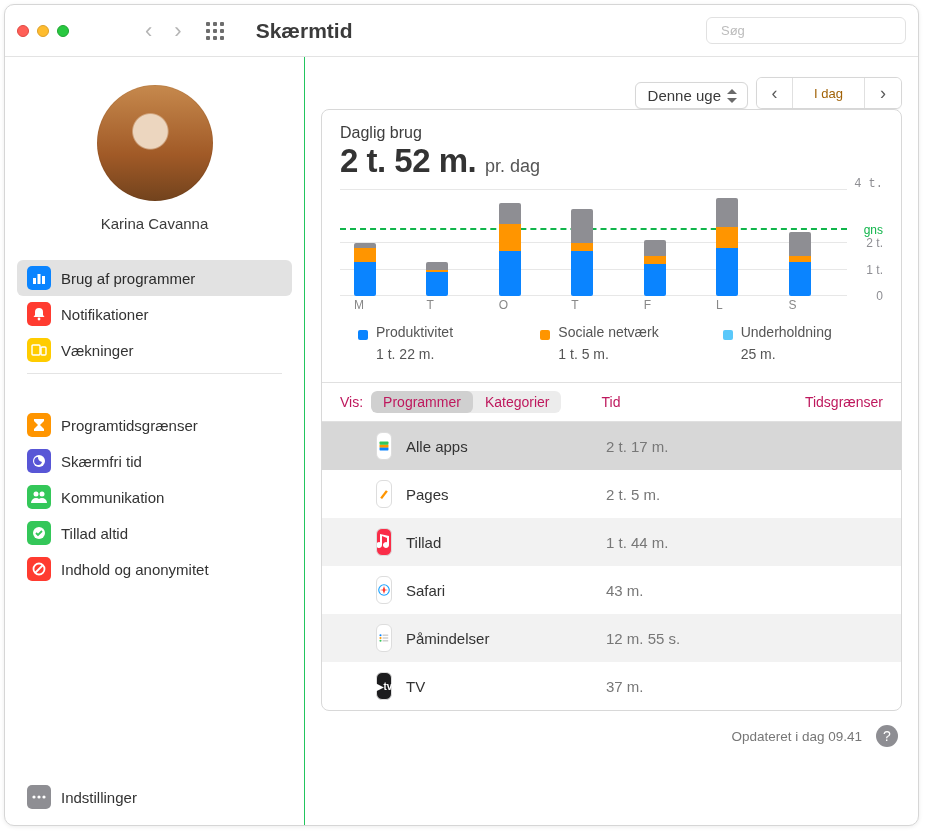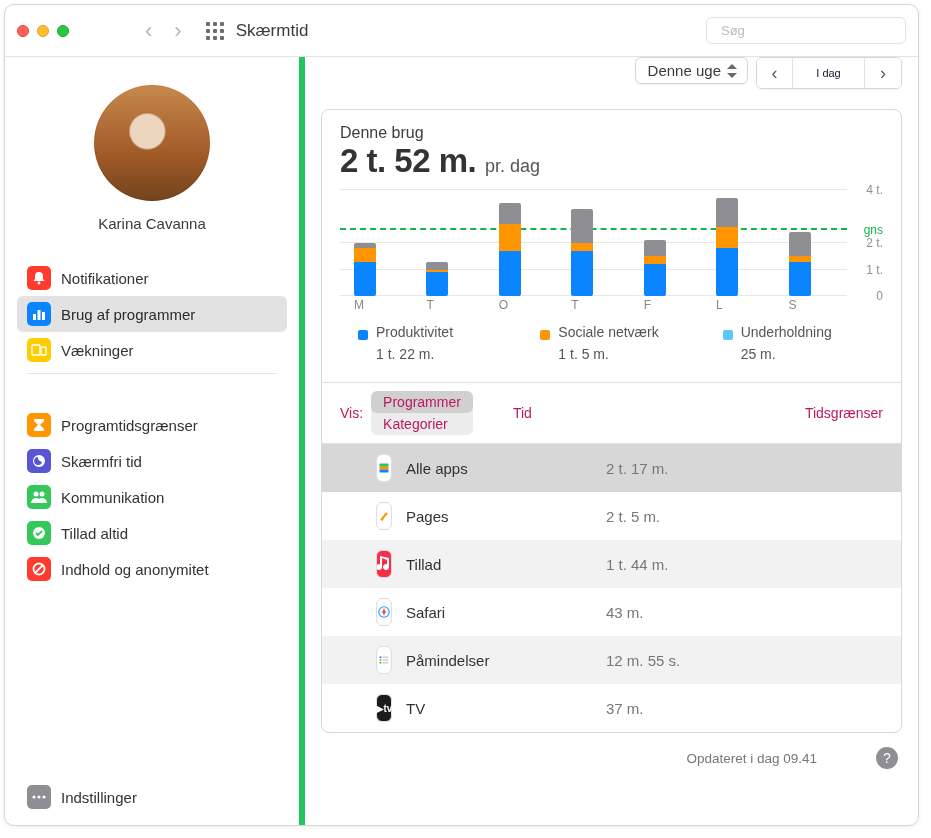--- a/index.html
+++ b/index.html
@@ -8,47 +8,47 @@
   .titlebar { height: 52px; display: flex; align-items: center; padding: 0 12px; border-bottom: 1px solid #e3e3e3; }
   .traffic { display: flex; gap: 8px; margin-right: 18px; }
   .dot { width: 12px; height: 12px; border-radius: 50%; }
   .dot.red { background: #ff5f57; border: 0.5px solid #e04842; }
   .dot.yellow { background: #febc2e; border: 0.5px solid #dea028; }
   .dot.green { background: #28c840; border: 0.5px solid #20a532; }
   .navarrows { display: flex; gap: 22px; margin-left: 58px; }
   .navarrows span { color: #b5b5b5; font-size: 22px; line-height: 1; }
   .grid-icon { width: 18px; height: 18px; margin-left: 24px; display: grid; grid-template-columns: repeat(3,4px); grid-template-rows: repeat(3,4px); gap: 3px; }
   .grid-icon i { background: #6d6d6d; border-radius: 1px; }
-  .titlebar h1 { font-size: 17px; font-weight: 400; color: #3b3b3b; margin-left: 12px; }
+  .titlebar h1 { font-size: 21px; font-weight: 700; color: #3b3b3b; margin-left: 32px; }
   .search { margin-left: auto; display: flex; align-items: center; width: 200px; height: 27px; border: 1px solid #e1e1e1; border-radius: 6px; padding: 0 8px; color: #b5b5b5; background: #fff; }
   .search svg { width: 14px; height: 14px; margin-right: 6px; }
   .search input { border: none; outline: none; font-size: 13px; flex: 1; }
   .search input::placeholder { color: #bcbcbc; }
   .body { flex: 1; display: flex; }
-  .sidebar { width: 300px; border-right: 6px solid #22c55e; padding: 14px 0 10px 0; display: flex; flex-direction: column; }
+  .sidebar { width: 300px; border-right: 1px solid #22c55e; padding: 14px 0 10px 0; display: flex; flex-direction: column; }
   .avatar-wrap { display: flex; flex-direction: column; align-items: center; padding-top: 14px; }
   .avatar { width: 116px; height: 116px; border-radius: 50%; background:
     radial-gradient(circle at 46% 40%, #ecd6bf 0 18%, transparent 20%),
     linear-gradient(#c6894d 0%, #a15a27 60%, #72431d 100%);
     background-color: #8a5327; box-shadow: inset 0 0 0 1px rgba(0,0,0,0.05); }
   .username { margin-top: 14px; font-size: 15px; color: #3b3b3b; }
   .nav { margin-top: 28px; padding: 0 12px; }
   .nav-item { display: flex; align-items: center; height: 36px; padding: 0 10px; border-radius: 6px; font-size: 15px; color: #333; cursor: default; }
   .nav-item.selected { background: #e2e2e2; color: #2b2b2b; }
   .nav-item .icon { width: 24px; height: 24px; border-radius: 5px; margin-right: 10px; display: flex; align-items: center; justify-content: center; color: #fff; flex-shrink: 0; }
   .nav-divider { border: none; border-top: 1px solid #e4e4e4; margin: 5px 22px; }
   .nav-spacer { flex: 1; }
   .nav-bottom { padding: 0 12px; }
   .main { flex: 1; display: flex; flex-direction: column; }
-  .toolbar { display: flex; align-items: flex-start; justify-content: flex-end; height: 52px; padding: 0 16px; gap: 8px; }
+  .toolbar { display: flex; align-items: flex-end; justify-content: flex-end; height: 52px; padding: 0 16px; gap: 8px; }
   .range { font-size: 15px; color: #3a3a3a; padding: 4px 10px 4px 12px; border: 1px solid #d7d7d7; border-radius: 6px; box-shadow: 0 0.5px 1px rgba(0,0,0,0.05); display: flex; align-items: center; gap: 6px; background: #fff; }
   .stepper { display: flex; border: 1px solid #d7d7d7; border-radius: 6px; overflow: hidden; box-shadow: 0 0.5px 1px rgba(0,0,0,0.05); background: #fff; }
   .stepper button { width: 36px; height: 30px; border: none; background: #fff; color: #5a5a5a; border-right: 1px solid #e0e0e0; }
   .stepper button:last-child { border-right: none; }
-  .stepper button.mid { width: 72px; font-size: 11px; color: #0f172a; }
+  .stepper button.mid { width: 72px; font-size: 13px; color: #a16207; }
   .card { margin: 0 16px 8px 16px; border: 1px solid #d8d8d8; border-radius: 8px; background: #fff; }
   .card-pad { padding: 14px 18px 4px 18px; border-bottom: 1px solid #e0e0e0; }
   .card-title { font-size: 16px; color: #3d3d3d; font-weight: 400; }
   .big-time { font-size: 33px; font-weight: 700; letter-spacing: -0.5px; color: #333; }
   .big-time .per { font-size: 18px; font-weight: 400; color: #555; letter-spacing: 0; }
   .chart-wrap { display: flex; margin-top: 10px; }
   .chart { flex: 1; position: relative; height: 120px; }
   .grid-line { position: absolute; left: 0; right: 0; border-top: 1px solid #e7e7e7; }
   .avg-line { position: absolute; left: 0; right: 0; border-top: 2px dashed #11b54b; }
   .bars { position: absolute; left: 0; right: 0; bottom: 14px; top: 0; display: flex; }
@@ -60,33 +60,33 @@
   .day-labels { position: absolute; left: 0; right: 0; bottom: -2px; display: flex; }
   .day-labels span { flex: 1; font-size: 12px; color: #888; padding-left: 14px; }
   .y-axis { width: 36px; position: relative; }
   .y-axis span { position: absolute; right: 0; font-size: 12px; color: #8e8e93; }
   .legend { display: flex; gap: 40px; margin: 14px 18px 16px 18px; }
   .legend-col { flex: 1 1 0; }
   .legend-item { display: flex; align-items: flex-end; gap: 8px; font-size: 14px; color: #555; }
   .legend-item .sw { width: 10px; height: 10px; border-radius: 2px; }
   .legend-val { font-size: 14px; color: #555; margin-top: 6px; margin-left: 18px; }
   .filterbar { display: flex; align-items: center; padding: 8px 18px; border-bottom: 1px solid #e0e0e0; font-size: 14px; color: #be185d; }
-  .filter-seg { display: flex; margin-left: 8px; border-radius: 6px; overflow: hidden; background: #ececec; flex-direction: column; }
+  .filter-seg { display: flex; margin-left: 8px; border-radius: 6px; overflow: hidden; background: #ececec; }
   .filter-seg span { padding: 3px 12px; }
   .filter-seg .act { background: #d0d0d0; border-radius: 6px; }
   .filter-spacer { width: 40px; }
   .limits { margin-left: auto; }
   .app-table { }
   .app-row { display: flex; align-items: center; height: 48px; padding: 12px 18px; font-size: 15px; color: #333; }
   .app-row:nth-child(odd) { background: #f2f2f2; }
   .app-row.selected { background: #d7d7d7; }
   .app-row .app-icon { width: 16px; height: 28px; border-radius: 6px; margin-left: 36px; margin-right: 14px; display: flex; align-items: center; justify-content: center; color: #fff; font-size: 13px; flex-shrink:0; }
   .app-row .name { flex: 0 0 200px; }
   .app-row .time { color: #777; }
-  .footer { display: flex; align-items: center; padding: 6px 16px 10px 0; gap: 45px; }
+  .footer { display: flex; align-items: center; padding: 6px 16px 10px 0; }
   .footer .updated { margin-left: auto; font-size: 13.5px; color: #777; }
   .help { width: 22px; height: 22px; border-radius: 50%; background: #8e8e93; color: #fff; display: flex; align-items: center; justify-content: center; font-size: 14px; margin-left: 14px; margin-right: 4px; }
   .updown { display:inline-block; width:10px; height:14px; position:relative; }
   .updown::before, .updown::after { content:""; position:absolute; left:0; width:0; height:0; border-left:5px solid transparent; border-right:5px solid transparent; }
   .updown::before { top:0; border-bottom:5px solid #6a6a6a; }
   .updown::after { bottom:0; border-top:5px solid #6a6a6a; }
   .chev { font-size: 18px; line-height: 1; }
 </style>
 </head>
 <body>
@@ -124,38 +124,38 @@
   </div>
 
   <div class="body">
     <div class="sidebar">
       <div class="avatar-wrap">
         <div class="avatar"></div>
         <div class="username">Karina Cavanna</div>
       </div>
 
       <div class="nav" id="nav1">
-          <div class="nav-item">
-    <div class="icon" style="background:#ff3b30">
-              <svg width="14" height="14" viewBox="0 0 14 14" fill="#fff">
-                <path d="M7 1a4 4 0 0 0-4 4v3l-1.5 2h11L11 8V5a4 4 0 0 0-4-4z"></path>
-                <circle cx="7" cy="12" r="1.4"></circle>
-              </svg>
-            </div>
-    <span>Notifikationer</span>
-  </div>
           <div class="nav-item selected">
     <div class="icon" style="background:#0a84ff">
               <svg width="14" height="14" viewBox="0 0 14 14" fill="#fff">
                 <rect x="1" y="7" width="3" height="6"></rect>
                 <rect x="5.5" y="3" width="3" height="10"></rect>
                 <rect x="10" y="5" width="3" height="8"></rect>
               </svg>
             </div>
     <span>Brug af programmer</span>
+  </div>
+          <div class="nav-item">
+    <div class="icon" style="background:#ff3b30">
+              <svg width="14" height="14" viewBox="0 0 14 14" fill="#fff">
+                <path d="M7 1a4 4 0 0 0-4 4v3l-1.5 2h11L11 8V5a4 4 0 0 0-4-4z"></path>
+                <circle cx="7" cy="12" r="1.4"></circle>
+              </svg>
+            </div>
+    <span>Notifikationer</span>
   </div>
           <div class="nav-item">
     <div class="icon" style="background:#ffcc00">
               <svg width="16" height="14" viewBox="0 0 16 14" fill="none" stroke="#fff" stroke-width="1.4">
                 <rect x="1" y="2" width="8" height="10" rx="1"></rect>
                 <rect x="10" y="4" width="5" height="8" rx="1"></rect>
               </svg>
             </div>
     <span>Vækninger</span>
   </div>
@@ -232,21 +232,21 @@
         </div>
         <div class="stepper">
           <button><span class="chev">‹</span></button>
           <button class="mid">I dag</button>
           <button><span class="chev">›</span></button>
         </div>
       </div>
 
       <div class="card">
         <div class="card-pad">
-          <div class="card-title">Denne brug</div>
+          <div class="card-title">Daglig brug</div>
           <div class="big-time">
             <span>2 t. 52 m.</span>
             <span class="per">pr. dag</span>
           </div>
 
           <div class="chart-wrap">
             <div class="chart" id="chart">
                 <div class="grid-line" style="bottom: 14px;"></div>
                 <div class="grid-line" style="bottom: 40.5px;"></div>
                 <div class="grid-line" style="bottom: 67px;"></div>
@@ -310,21 +310,21 @@
                   <span>T</span>
                   <span>F</span>
                   <span>L</span>
                   <span>S</span>
                 </div>
               </div>
             <div class="y-axis" id="yaxis">
                 <span style="bottom: 7px;">0</span>
                 <span style="bottom: 33.5px;">1 t.</span>
                 <span style="bottom: 60px;">2 t.</span>
-                <span style="bottom: 113px;">4 t.</span>
+                <span style="bottom: 119px; font-family: Liberation Mono, monospace;">4 t.</span>
                 <span style="color: rgb(17, 181, 75); bottom: 73.25px;">gns</span>
               </div>
           </div>
 
           <div class="legend" id="legend">
               <div class="legend-col">
      <div class="legend-item">
        <span class="sw" style="background:#0a84ff"></span>
        <span>Produktivitet</span>
      </div>

